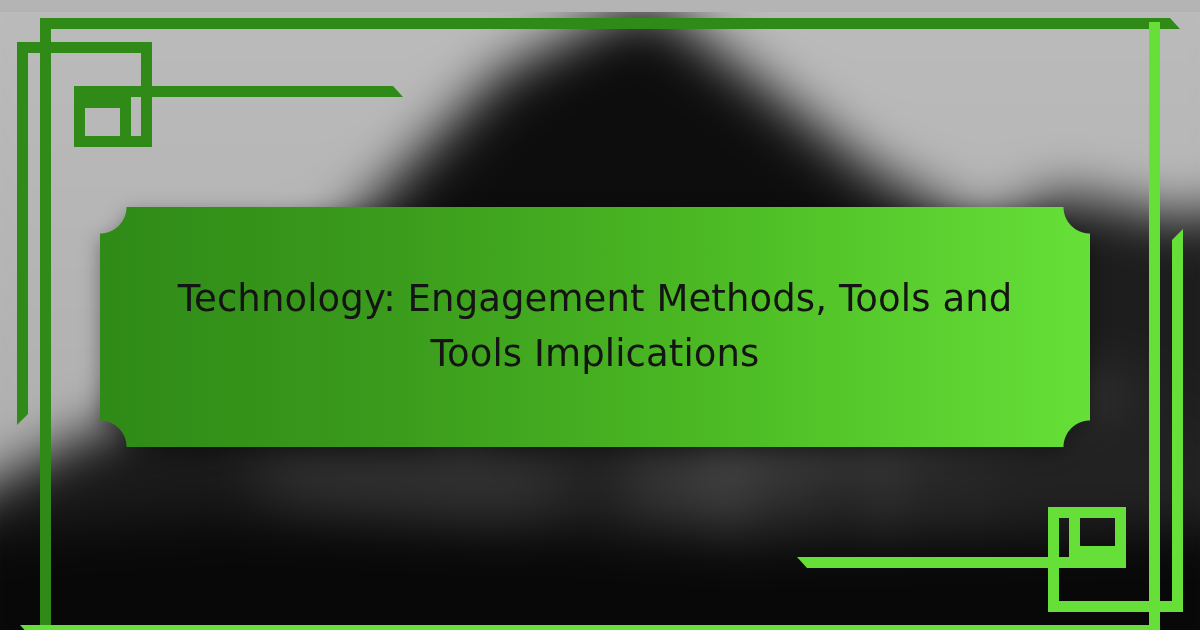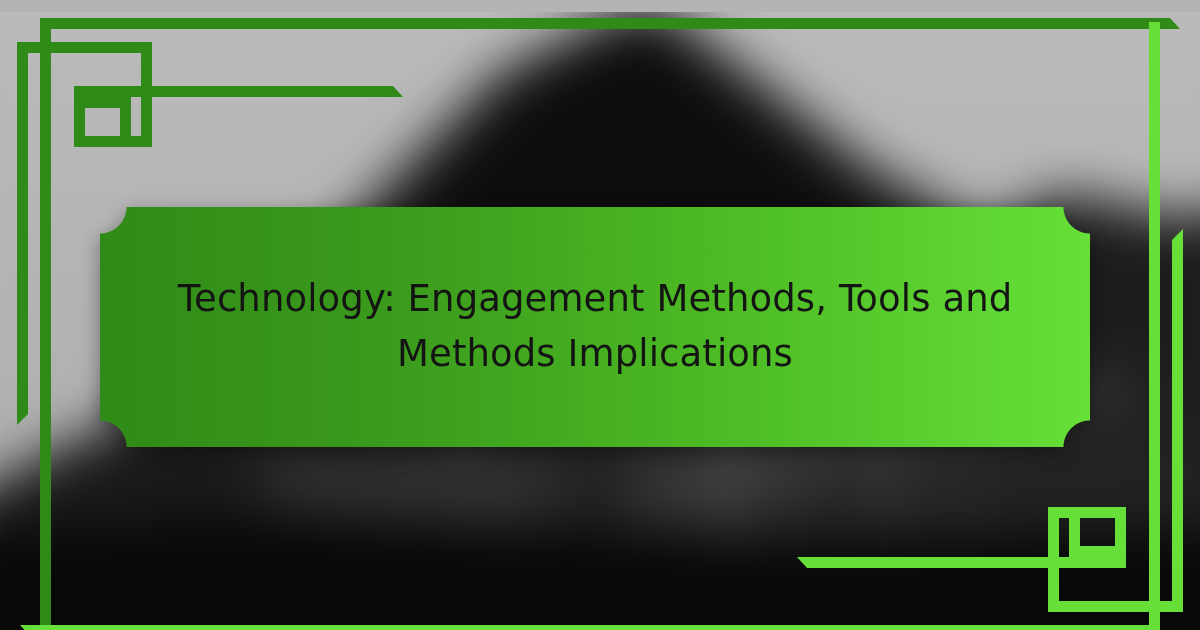--- a/index.html
+++ b/index.html
@@ -175,17 +175,17 @@
         <path d="M120 85 L131 85 L131 124 L120 124 Z"></path>
         <path d="M85 85 L131 85 L131 96 L85 96 Z"></path>
       </g>
     </svg>
   </div>
 
   <div class="banner">
     <div class="banner-fill"></div>
     <div class="banner-title">
       <span>Technology: Engagement Methods, Tools and</span><br>
-      <span>Methods Implications</span>
+      <span>Tools Implications</span>
     </div>
   </div>
 
 </div>
 
 </body></html>

